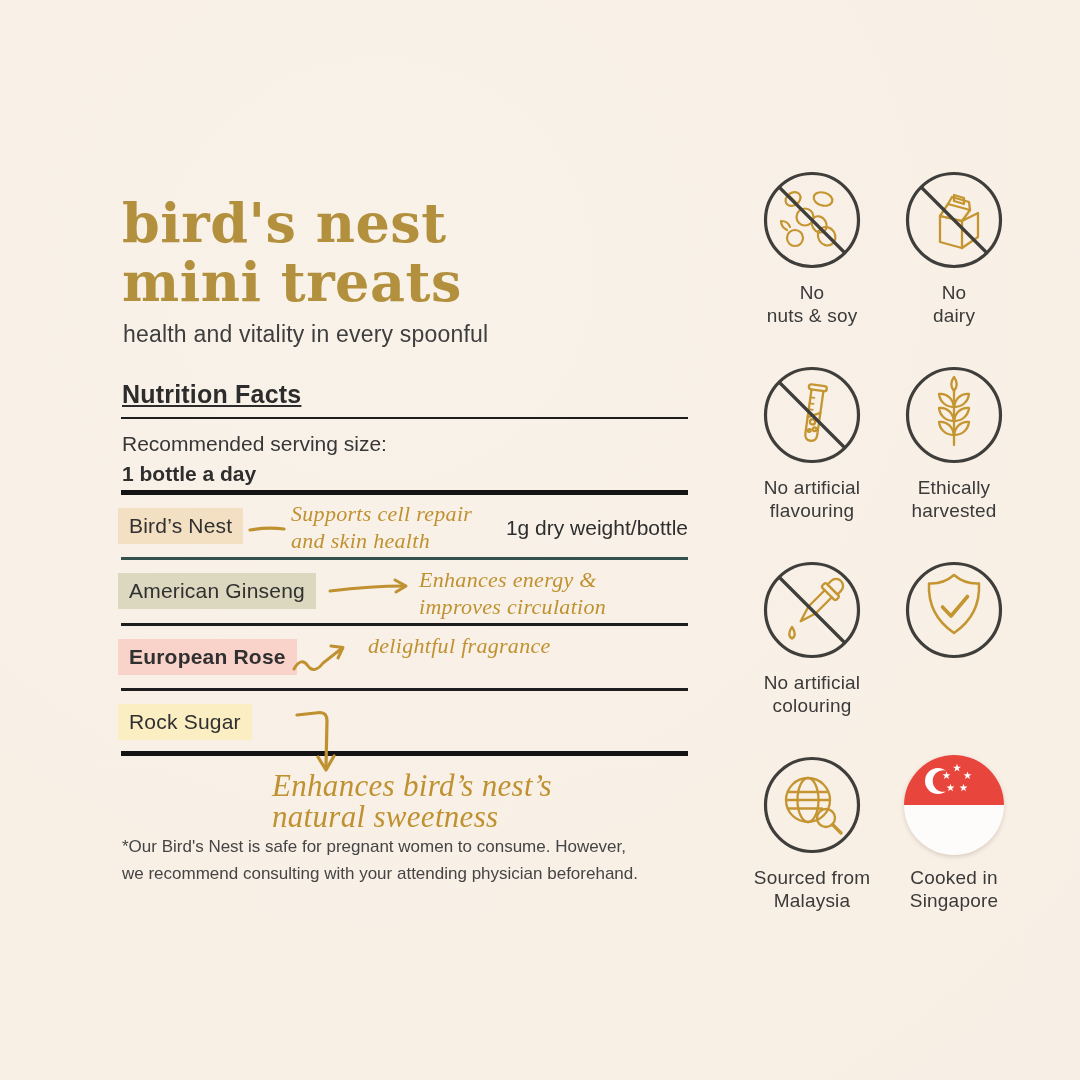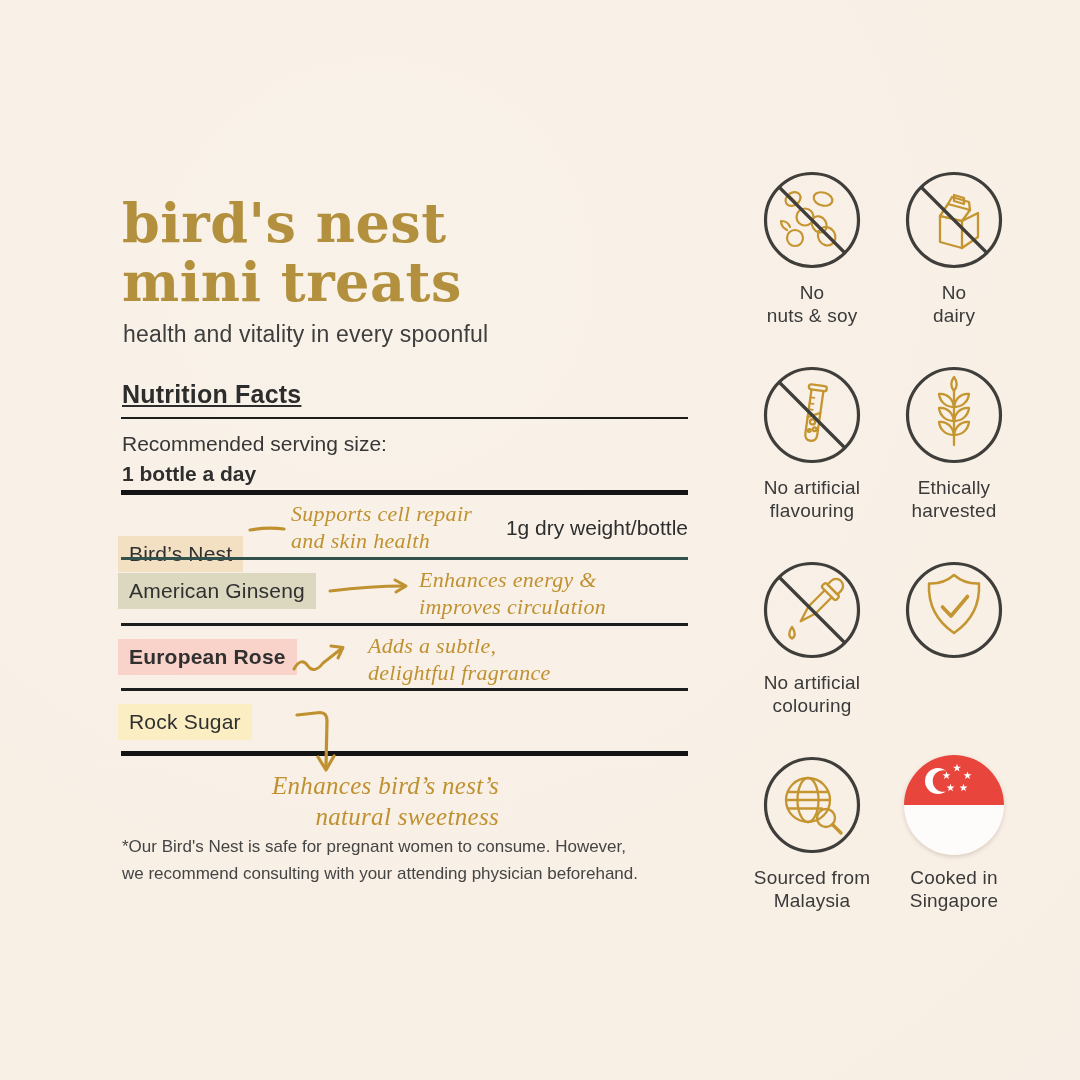--- a/index.html
+++ b/index.html
@@ -14,29 +14,29 @@
     font-size:54px;line-height:59px;letter-spacing:.5px;
   }
   .subtitle{font-size:23px;color:#3e3e3e;letter-spacing:.2px;}
   .nf-heading{font-size:25px;font-weight:700;color:#2c2c2c;letter-spacing:.2px;}
   .rule{background:#1d1d1d;}
   .rule.thick{background:#141414;}
   .rule.teal{background:#33524d;}
   .serving{font-size:21px;line-height:30px;color:#373737;}
   .serving .val{font-weight:700;color:#2e2e2e;}
   .hl{display:inline-block;padding:6px 11px;font-size:21px;color:#303030;letter-spacing:.2px;white-space:nowrap;}
-  .hl-beige{background:#f3e0c3;margin-top:28px;}
+  .hl-beige{background:#f3e0c3;}
   .hl-khaki{background:#dcd7bf;}
   .hl-pink{background:#f9d2ca;font-weight:bold;}
   .hl-yellow{background:#fbeec3;}
   .script{
     font-family:"Liberation Serif", serif;font-style:italic;font-weight:400;
     color:#bf9130;font-size:22px;line-height:27px;letter-spacing:.3px;white-space:nowrap;
   }
-  .script.big{font-size:25px;line-height:31px;text-align:right;}
+  .script.big{font-size:31px;line-height:31px;}
   .amount{font-size:21px;color:#2e2e2e;width:240px;text-align:right;}
   .footnote{font-size:17px;line-height:27px;color:#454545;}
   .badge{position:absolute;width:160px;text-align:center;}
   .bicon{width:100px;height:100px;margin:0 auto;}
   .bicon svg{display:block;width:100px;height:100px;}
   .blabel{margin-top:11px;font-size:19px;line-height:23px;color:#3a3a3a;font-weight:500;letter-spacing:.2px;}
   .arrow svg{display:block;}
   .flagshadow{filter:drop-shadow(0 2px 2px rgba(90,60,40,.18));}
 </style>
 </head>
@@ -91,21 +91,20 @@
   <div class="abs rule" style="left:121px;top:623px;width:567px;height:3px;"></div>
 
   <span class="abs hl hl-pink" style="left:118px;top:639px;">European Rose</span>
   <div class="abs arrow" style="left:291px;top:639px;">
     <svg width="66" height="38" viewBox="0 0 66 38">
       <path d="M3 30 C8 21 13 21 17 27 C21 33 27 31 32 24 L50 10" fill="none" stroke="#bf9130" stroke-width="3" stroke-linecap="round"></path>
       <path d="M40 7 L52 8.5 L47 19" fill="none" stroke="#bf9130" stroke-width="3" stroke-linecap="round" stroke-linejoin="round"></path>
     </svg>
   </div>
   <div class="abs script" style="left:368px;top:632px;">
-    <div>Adds a subtle,</div>
     <div>delightful fragrance</div>
   </div>
 
   <div class="abs rule" style="left:121px;top:688px;width:567px;height:3px;"></div>
 
   <span class="abs hl hl-yellow" style="left:118px;top:704px;">Rock Sugar</span>
   <div class="abs arrow" style="left:294px;top:708px;z-index:3;">
     <svg width="46" height="76" viewBox="0 0 46 76">
       <path d="M3 7 L26 4.5 Q33 4.5 33 13 L32 58" fill="none" stroke="#bf9130" stroke-width="3.2" stroke-linecap="round"></path>
       <path d="M24 49 L32 62 L40 48" fill="none" stroke="#bf9130" stroke-width="3.2" stroke-linecap="round" stroke-linejoin="round"></path>

